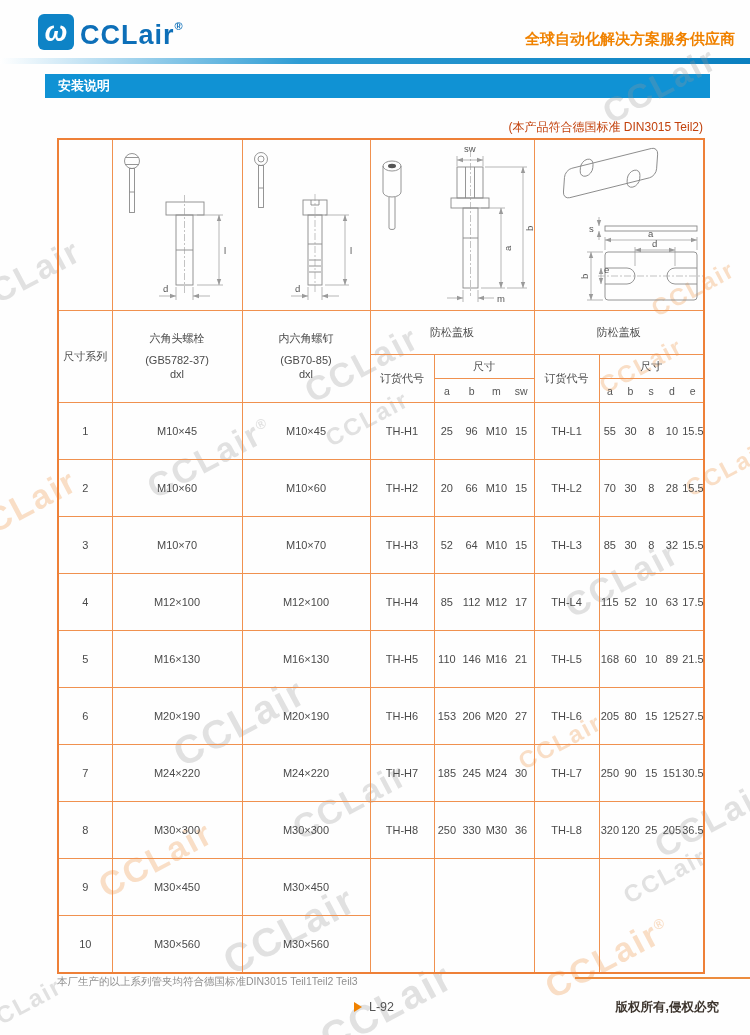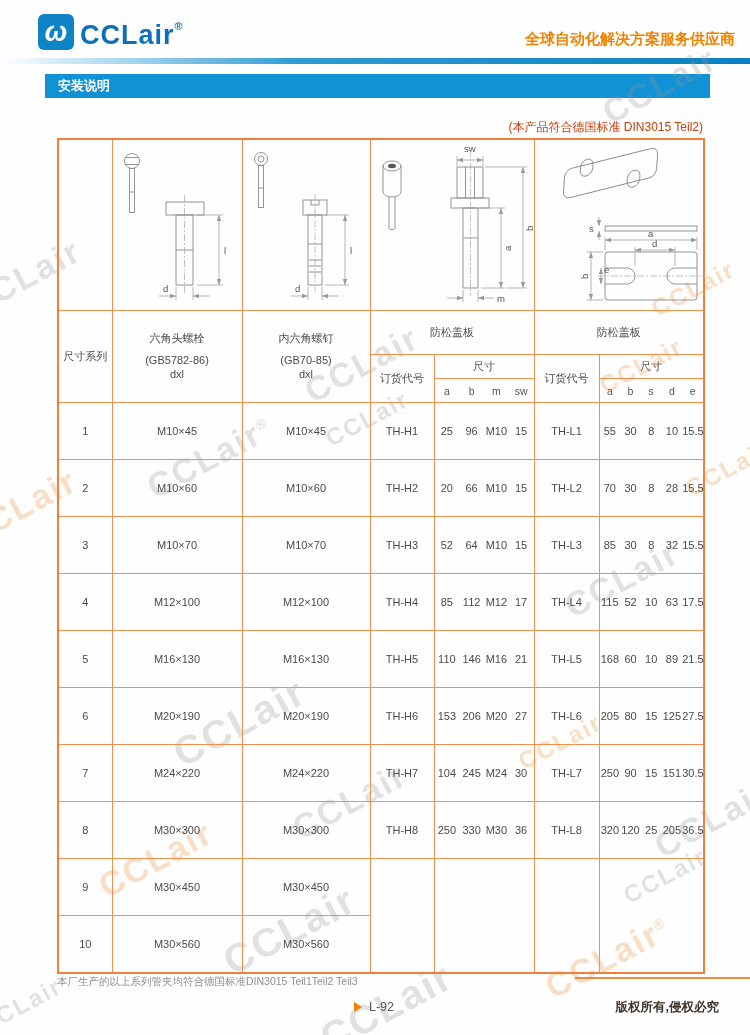--- a/index.html
+++ b/index.html
@@ -248,21 +248,21 @@
             <path class="arr" d="M66 144 l-2.2 -6 h4.4 z"></path>
         <text x="69" y="133">e</text>
       </svg>
     </td>
   </tr>
 
   <tr style="height:44px">
     <td rowspan="3" class="hdr-cn">尺寸系列</td>
     <td rowspan="3" class="hdr-cn">
       <div class="cellline gapline">六角头螺栓</div>
-      <div class="cellline">(GB5782-86)</div>
+      <div class="cellline">(GB5782-37)</div>
       <div class="cellline">dxl</div>
     </td>
     <td rowspan="3" class="hdr-cn">
       <div class="cellline gapline">内六角螺钉</div>
       <div class="cellline">(GB70-85)</div>
       <div class="cellline">dxl</div>
     </td>
     <td colspan="2" class="hdr-cn">防松盖板</td>
     <td colspan="2" class="hdr-cn">防松盖板</td>
   </tr>
@@ -438,21 +438,21 @@
           </div>
         </td>
   </tr>
   <tr style="height:57px">
     <td>7</td>
     <td>M24×220</td>
     <td>M24×220</td>
     <td>TH-H7</td>
     <td>
           <div class="dims-flex4">
-      <span>104</span>
+      <span>185</span>
             <span>245</span>
             <span>M24</span>
             <span>30</span>
           </div>
         </td>
     <td>TH-L7</td>
     <td>
           <div class="dims-flex5">
       <span>250</span>
             <span>90</span>

